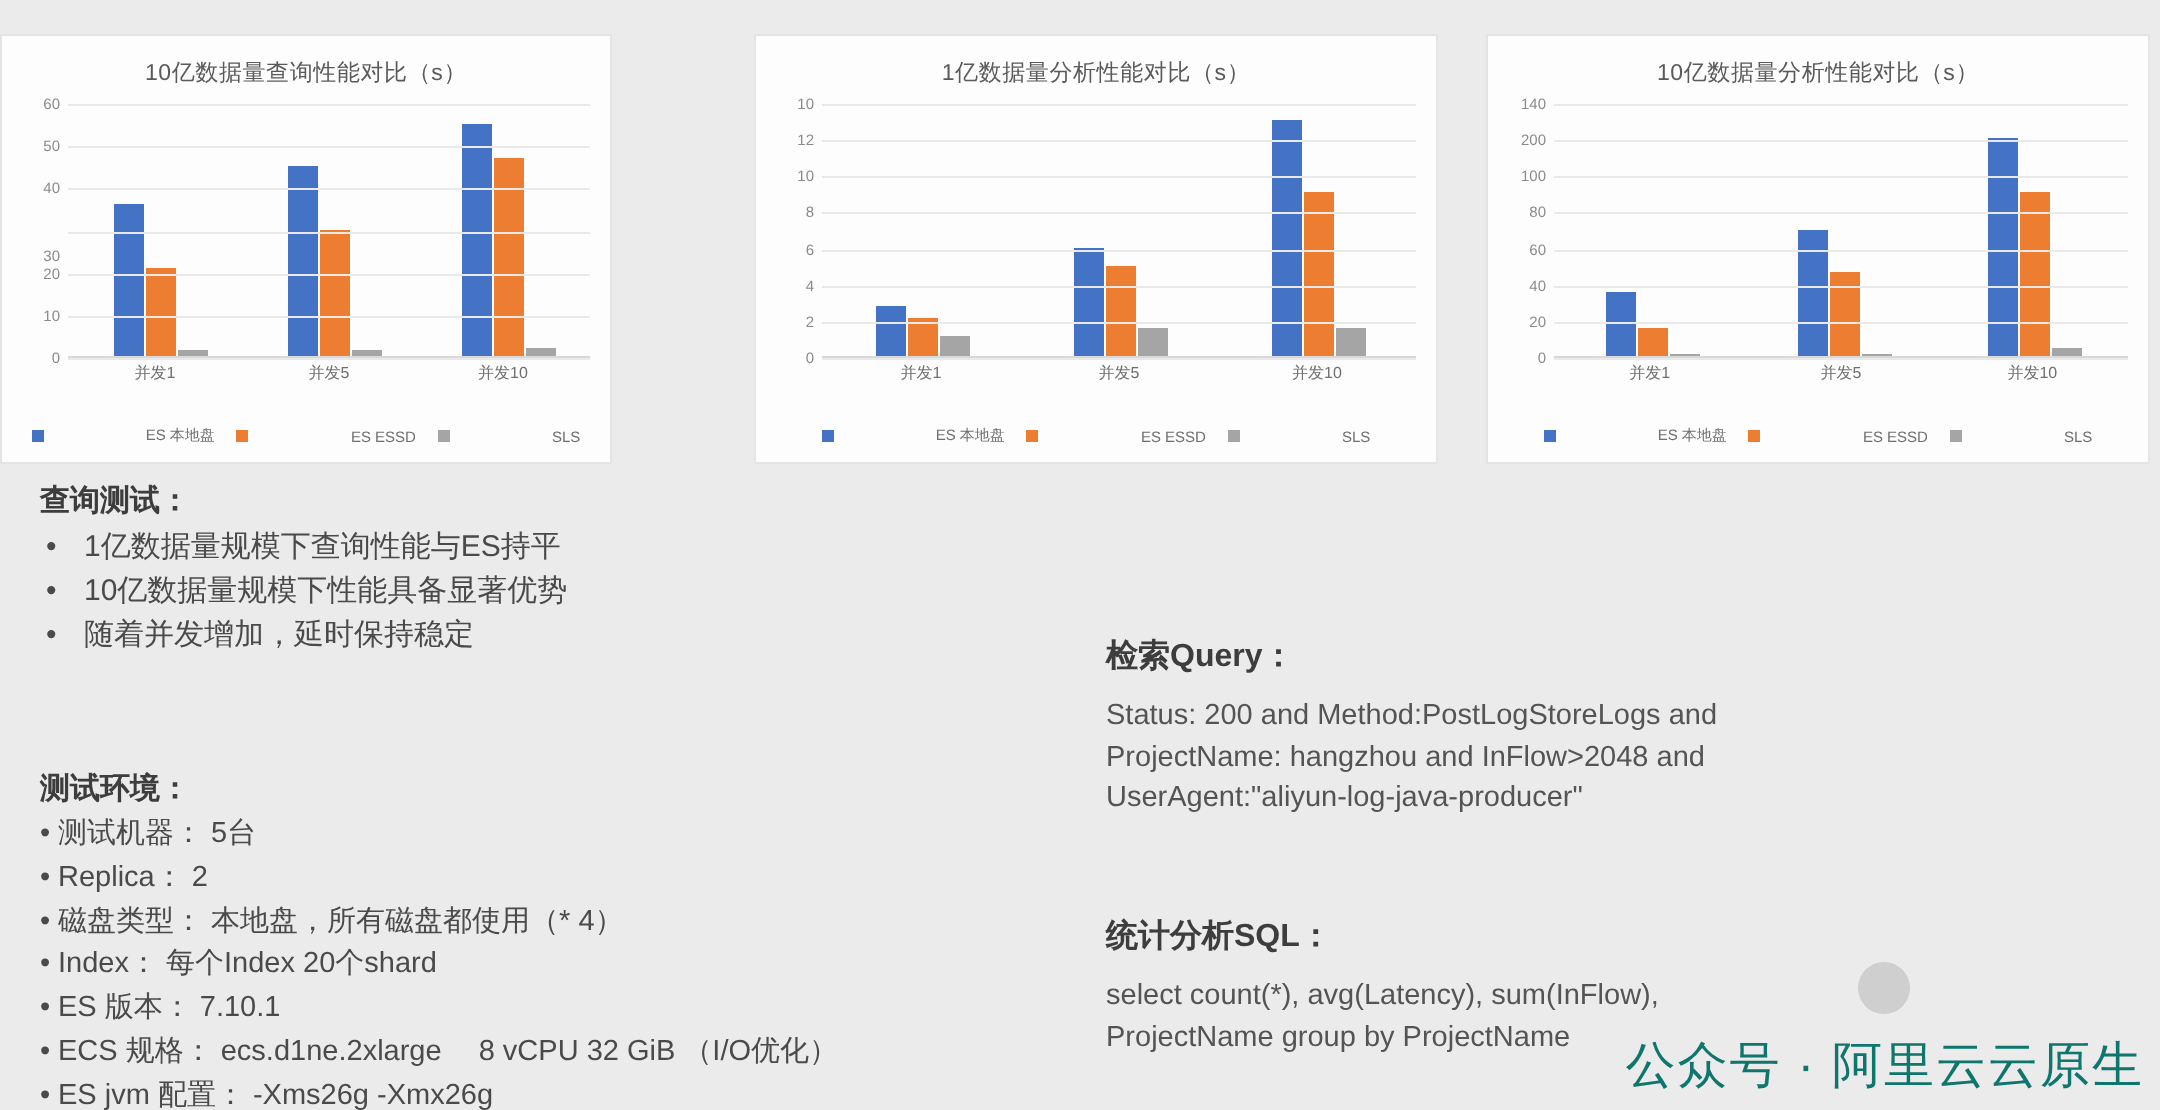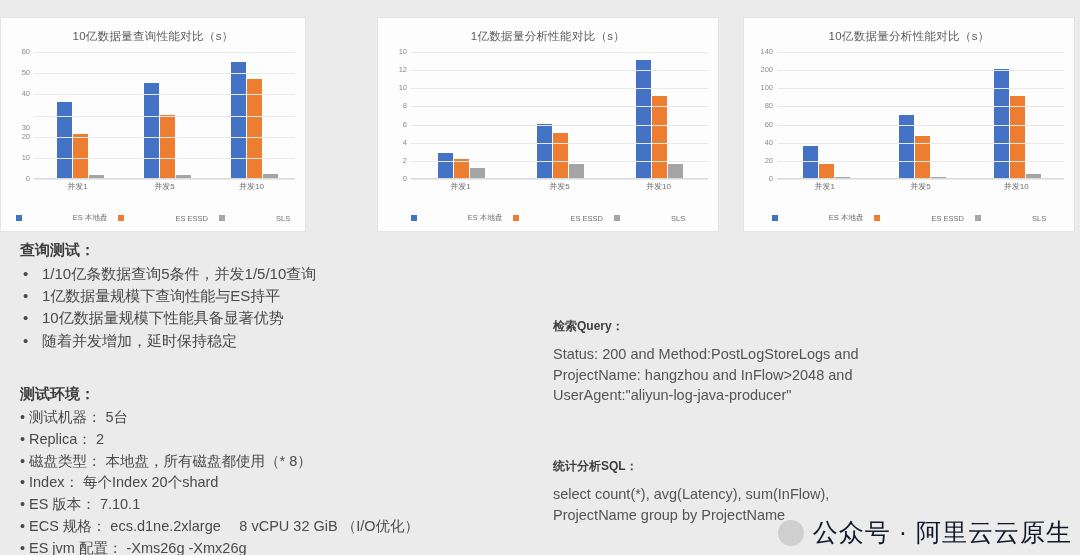--- a/index.html
+++ b/index.html
@@ -166,33 +166,34 @@
   #search-query { left: 553px; top: 318px; width: 400px; }
   #analysis-sql { left: 553px; top: 458px; width: 400px; }
   .code-text {
     font-size: 14.5px;
     color: #545454;
     line-height: 1.42;
     margin-top: 9px;
     max-width: 345px;
   }
   #search-query .block-heading, #analysis-sql .block-heading {
-    font-size: 12px; color: #3d3d3d;
+    font-size: 16px; color: #3d3d3d;
   }
 
   
   #watermark {
     position: absolute;
     right: 8px; bottom: 6px;
     display: flex; align-items: center; gap: 9px;
     font-size: 25px;
-    color: #0f172a;
+    color: #0f766e;
     letter-spacing: 1px;
     pointer-events: none;
     white-space: nowrap;
+    flex-direction: column;
   }
   #watermark .wm-logo {
     width: 26px; height: 26px;
     border-radius: 50%;
     background: #cfcfcf;
     display: inline-block;
     flex: none;
   }
 </style>
 </head>
@@ -384,33 +385,32 @@
             <span class="legend-label">SLS</span>
           </div>
         </div>
     </div>
 
   </div>
 
   <div class="block" id="query-test">
     <div class="block-heading">查询测试：</div>
     <ul class="bullet-list">
-        <li>1/10亿条数据查询5条件，并发1/5/10查询</li>
         <li>1亿数据量规模下查询性能与ES持平</li>
         <li>10亿数据量规模下性能具备显著优势</li>
         <li>随着并发增加，延时保持稳定</li>
       </ul>
   </div>
 
   <div class="block" id="test-env">
     <div class="block-heading">测试环境：</div>
     <ul class="bullet-list">
         <li>测试机器： 5台</li>
         <li>Replica： 2</li>
-        <li>磁盘类型： 本地盘，所有磁盘都使用（* 8）</li>
+        <li>磁盘类型： 本地盘，所有磁盘都使用（* 4）</li>
         <li>Index： 每个Index 20个shard</li>
         <li>ES 版本： 7.10.1</li>
         <li>ECS 规格： ecs.d1ne.2xlarge　 8 vCPU 32 GiB （I/O优化）</li>
         <li>ES jvm 配置： -Xms26g -Xmx26g</li>
       </ul>
   </div>
 
   <div class="block" id="search-query">
     <div class="block-heading">检索Query：</div>
     <div class="code-text">Status: 200 and Method:PostLogStoreLogs and ProjectName: hangzhou and InFlow&gt;2048 and UserAgent:"aliyun-log-java-producer"</div>

